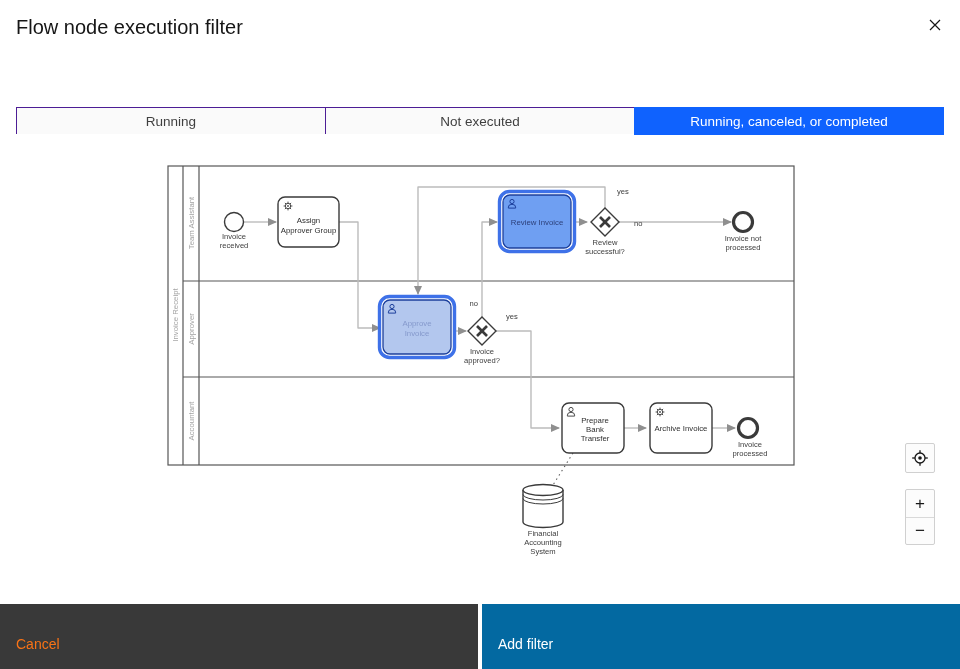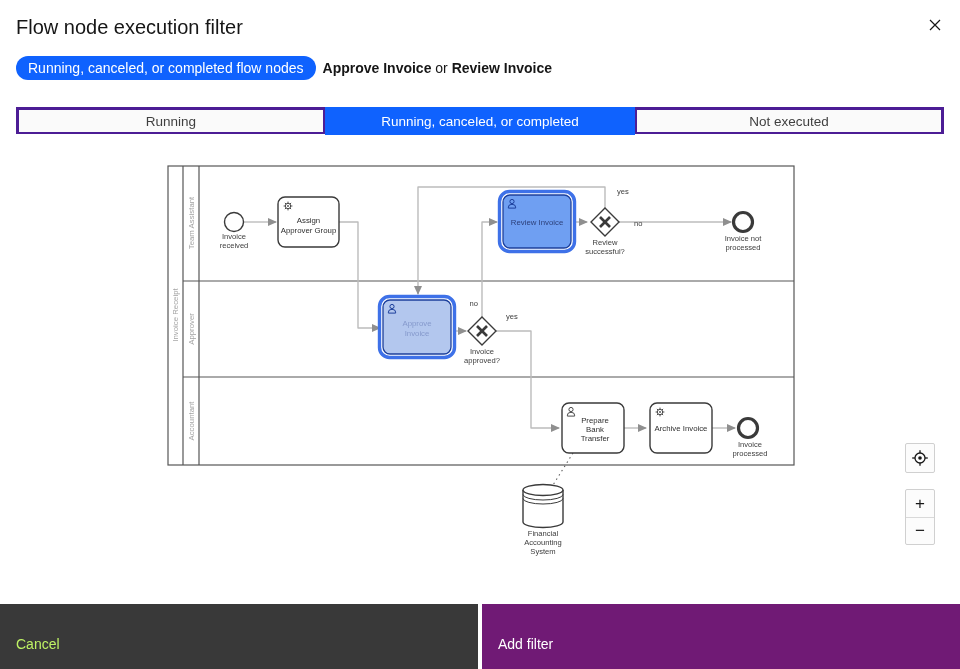--- a/index.html
+++ b/index.html
@@ -14,21 +14,21 @@
   
   .summary { position:absolute; top:56px; left:16px; display:flex; align-items:center; gap:7px; }
   .pill { background:#0f62fe; color:#fff; font-size:14px; line-height:24px; height:24px;
           padding:0 12px; border-radius:12px; white-space:nowrap; }
   .desc { font-size:14px; color:#161616; }
   .desc b { font-weight:700; }
 
   
   .tabs { position:absolute; top:107px; left:16px; width:928px; height:28px; display:flex; }
   .tab { flex:1 1 0; height:28px; display:flex; align-items:center; justify-content:center;
-         font-size:13.5px; color:#3f3f3f; background:#fafafa; border:3px solid #4c1d95;
+         font-size:13.5px; color:#3f3f3f; background:#fafafa; border:1px solid #4c1d95;
          margin-left:-1px; cursor:pointer; }
   .tab:first-child { margin-left:0; }
   .tab.selected { background:#0f62fe; border-color:#0f62fe; color:#fff; z-index:1; }
 
   
   .canvas { position:absolute; top:134px; left:0; width:960px; height:470px; background:#fff; }
   .bpmn { position:absolute; left:167px; top:31px; }
   svg text { font-family:"Liberation Sans",sans-serif; }
   .lbl { font-size:7.6px; fill:#3c3c3c; }
   .lane-lbl { font-size:7.8px; fill:#a3a3a3; }
@@ -47,44 +47,40 @@
                 border:1px solid #d0d0d0; border-radius:2px; background:#fcfcfc;
                 display:flex; flex-direction:column; }
   .zoom-stack button { flex:1; background:none; border:none; font-size:17px; color:#161616;
                        font-family:"Liberation Sans",sans-serif; cursor:pointer; line-height:1; }
   .zoom-stack button + button { border-top:1px solid #d9d9d9; }
 
   
   .footer { position:absolute; left:0; bottom:0; width:960px; height:65px; display:flex; gap:4px; background:#fff; }
   .footer button { border:none; text-align:left; font-size:14px; font-family:"Liberation Sans",sans-serif;
                    padding:15px 16px 0 16px; display:block; cursor:pointer; vertical-align:top; }
-  .btn-cancel { flex:0 0 478px; background:#393939; color:#bef264; }
-  .btn-add { flex:1 1 auto; background:#701a75; color:#ffffff; }
+  .btn-cancel { flex:0 0 478px; background:#393939; color:#f97316; }
+  .btn-add { flex:1 1 auto; background:#0369a1; color:#ffffff; }
 </style>
 </head>
 <body>
 
 <div class="modal">
 
   <div class="hdr-title">Flow node execution filter</div>
   <button class="close-btn">
     <svg width="14" height="14" viewBox="0 0 14 14">
       <path d="M2,2 L12,12 M12,2 L2,12" stroke="#161616" stroke-width="1.2" fill="none"></path>
     </svg>
   </button>
 
-  <div class="summary">
-    <span class="pill">Running, canceled, or completed flow nodes</span>
-    <span class="desc"><b>Approve Invoice</b><span> or </span><b>Review Invoice</b></span>
-  </div>
 
   <div class="tabs">
     <div class="tab">Running</div>
+    <div class="tab">Not executed</div>
     <div class="tab selected">Running, canceled, or completed</div>
-    <div class="tab">Not executed</div>
   </div>
 
   <div class="canvas">
     <svg class="bpmn" width="633" height="395" viewBox="0 0 633 395">
       <defs>
         <marker id="arr" markerWidth="9" markerHeight="8" refX="8" refY="4" orient="auto" markerUnits="userSpaceOnUse">
           <path d="M0,0 L9,4 L0,8 Z" fill="#8f8f8f"></path>
         </marker>
       </defs>
 

